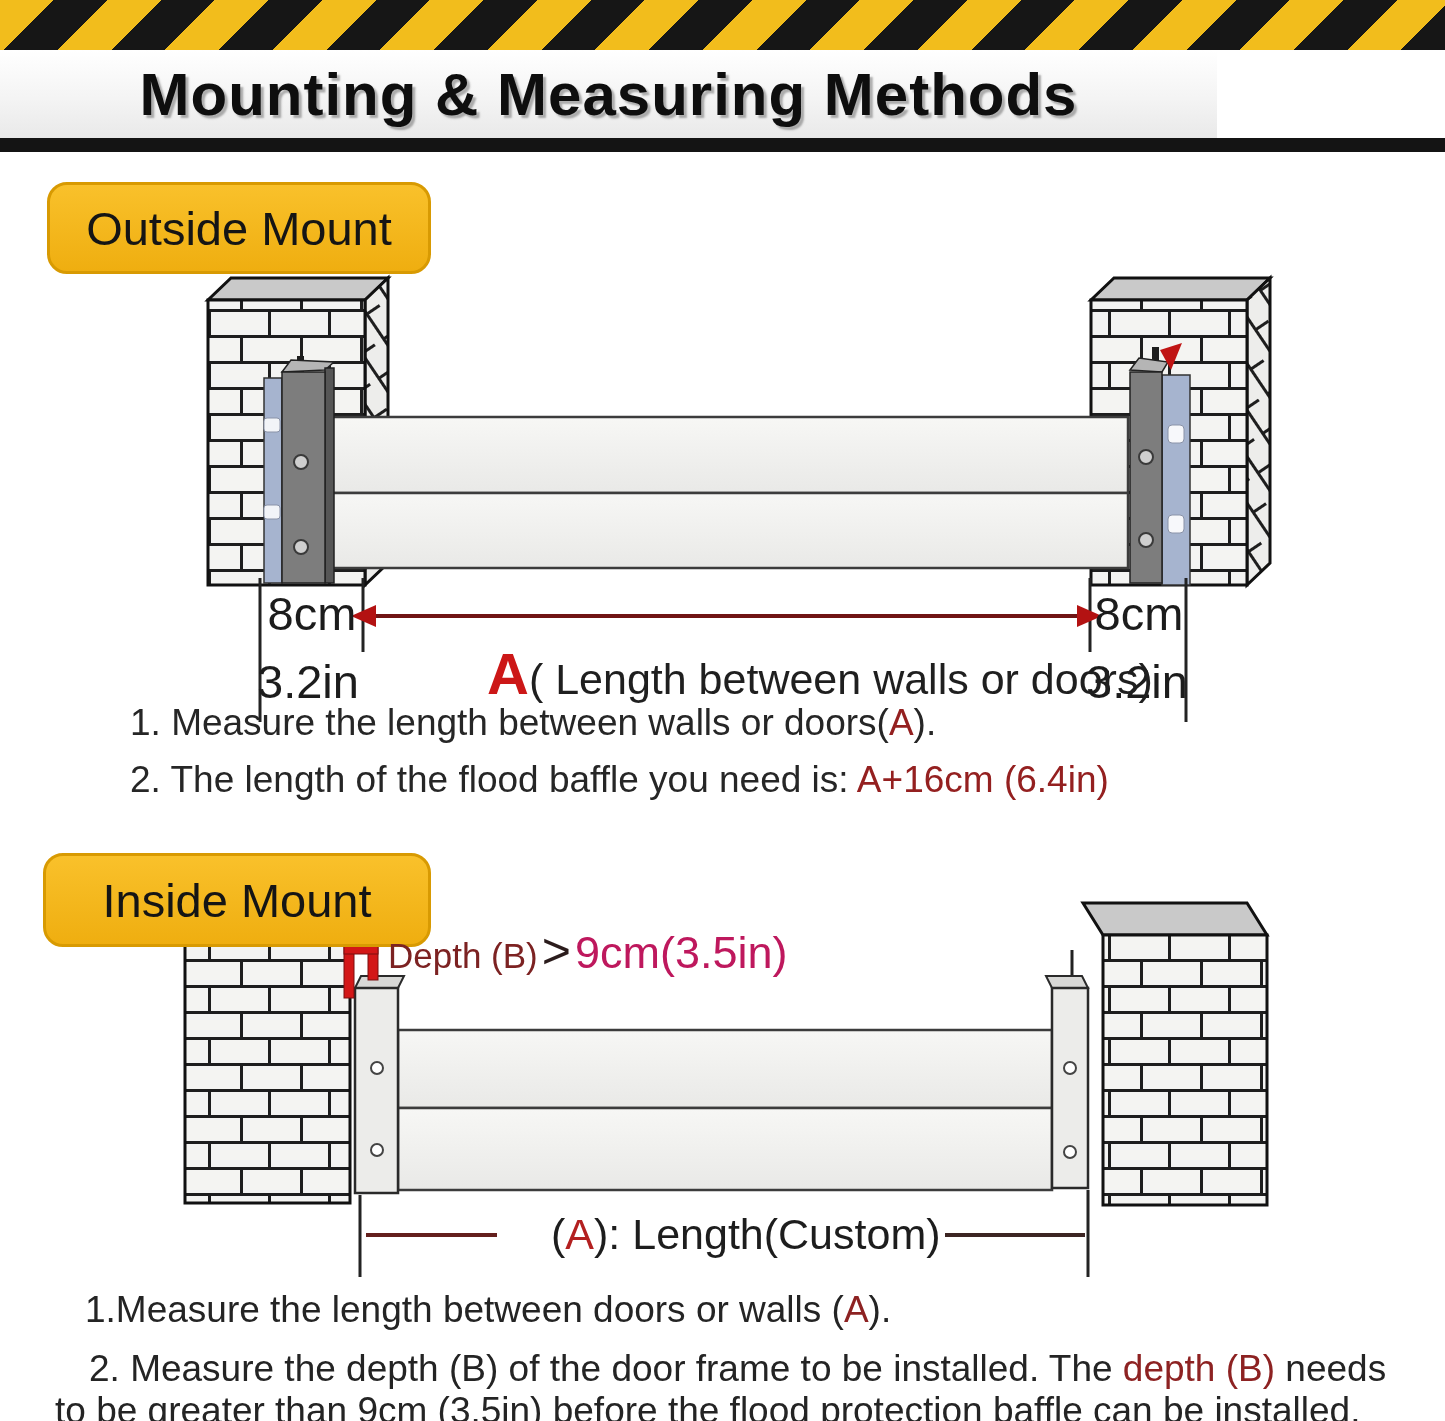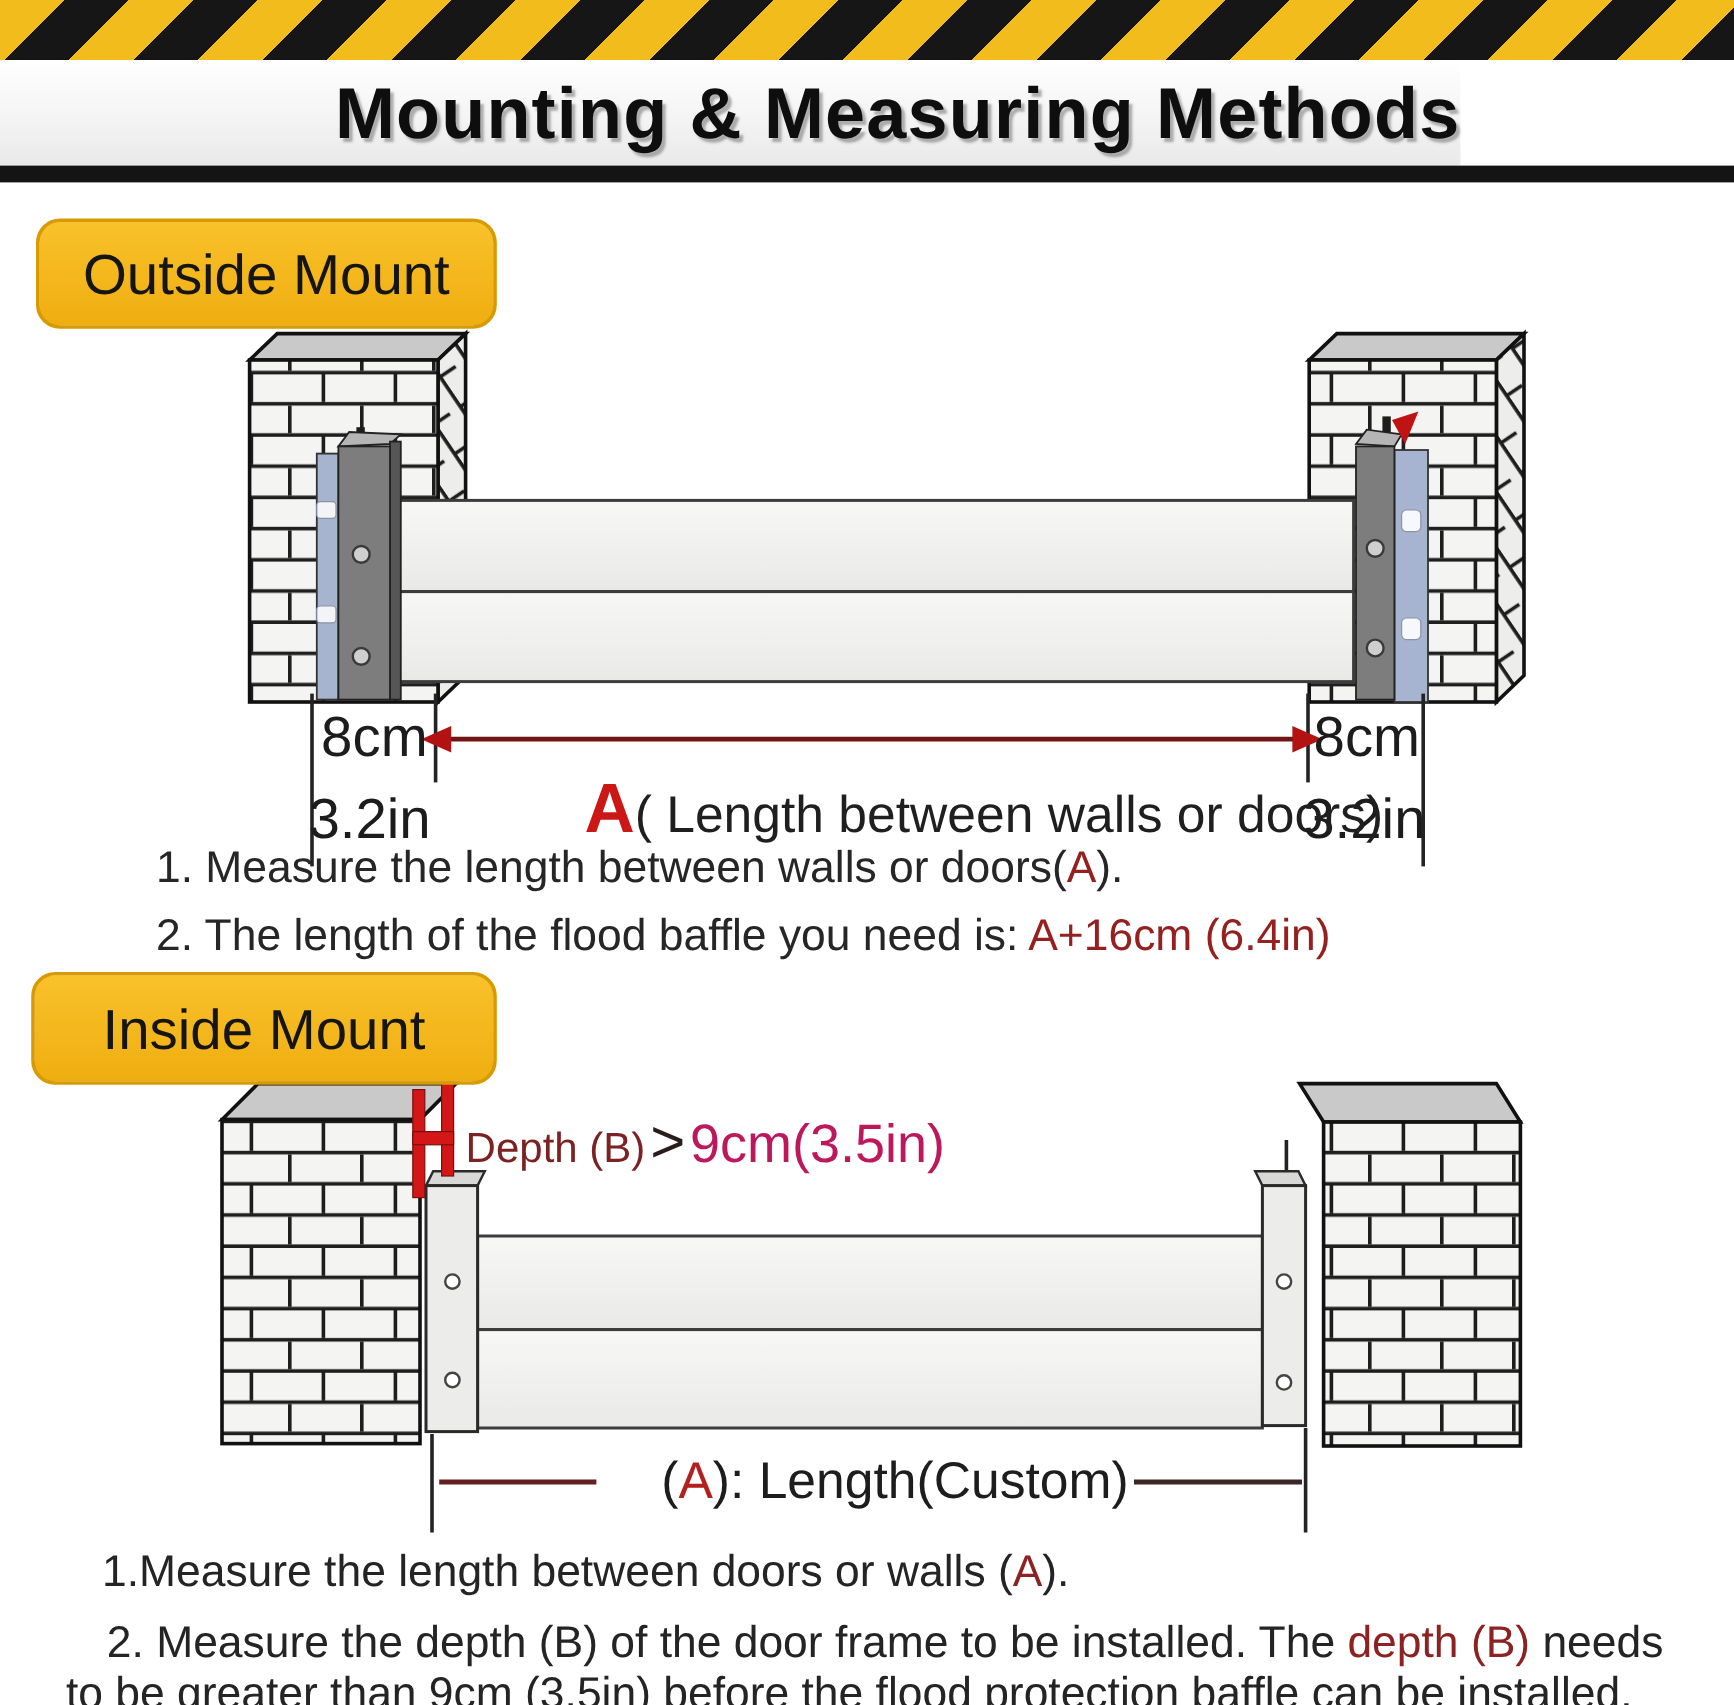--- a/index.html
+++ b/index.html
@@ -9,36 +9,36 @@
   }
   .abs{position:absolute;}
   
   .hazard{
     left:0;top:0;width:1445px;height:50px;
     background:repeating-linear-gradient(135deg,#f2bd1c 0 38px,#161616 38px 76px);
   }
   .title-band{
     left:0;top:50px;width:1217px;height:88px;
     background:linear-gradient(180deg,#ffffff 0%,#f4f4f4 55%,#e9e9e9 100%);
-    display:flex;align-items:center;justify-content:flex-end;
+    display:flex;align-items:center;justify-content:center;
   }
   .page-title{
     font-size:60px;font-weight:bold;color:#0e0e0e;letter-spacing:1px;
     text-shadow:3px 3px 2px rgba(110,110,110,0.55), 1px 1px 0 #ffffff;
   }
   .black-bar{left:0;top:138px;width:1445px;height:14px;background:#141414;}
   
   .ylabel{
     background:linear-gradient(180deg,#f9c12b 0%,#efae10 100%);
     border:3px solid #d89a02;border-radius:20px;
     display:flex;align-items:center;justify-content:center;
-    font-size:47px;color:#151515;
+    font-size:47px;color:#151515;margin-left:17px;
   }
   #outside-label{left:30px;top:182px;width:378px;height:86px;}
-  #inside-label{left:26px;top:810px;width:382px;height:88px;}
+  #inside-label{left:26px;top:853px;width:382px;height:88px;}
   
   .dim-num{font-size:47px;color:#1c1c1c;text-align:center;}
   .span-label{display:flex;align-items:baseline;white-space:nowrap;}
   .span-a{font-size:58px;font-weight:bold;color:#cc1717;line-height:1;}
   .span-rest{font-size:43px;color:#1f1f1f;line-height:1;}
   .steps{font-size:37px;color:#262626;white-space:nowrap;line-height:1.5;text-align:right;}
   .red{color:#942020;}
   .maroon{color:#8d2222;}
   .depth-note{display:flex;align-items:baseline;white-space:nowrap;}
   .depth-label{font-size:35px;color:#7c2222;}

